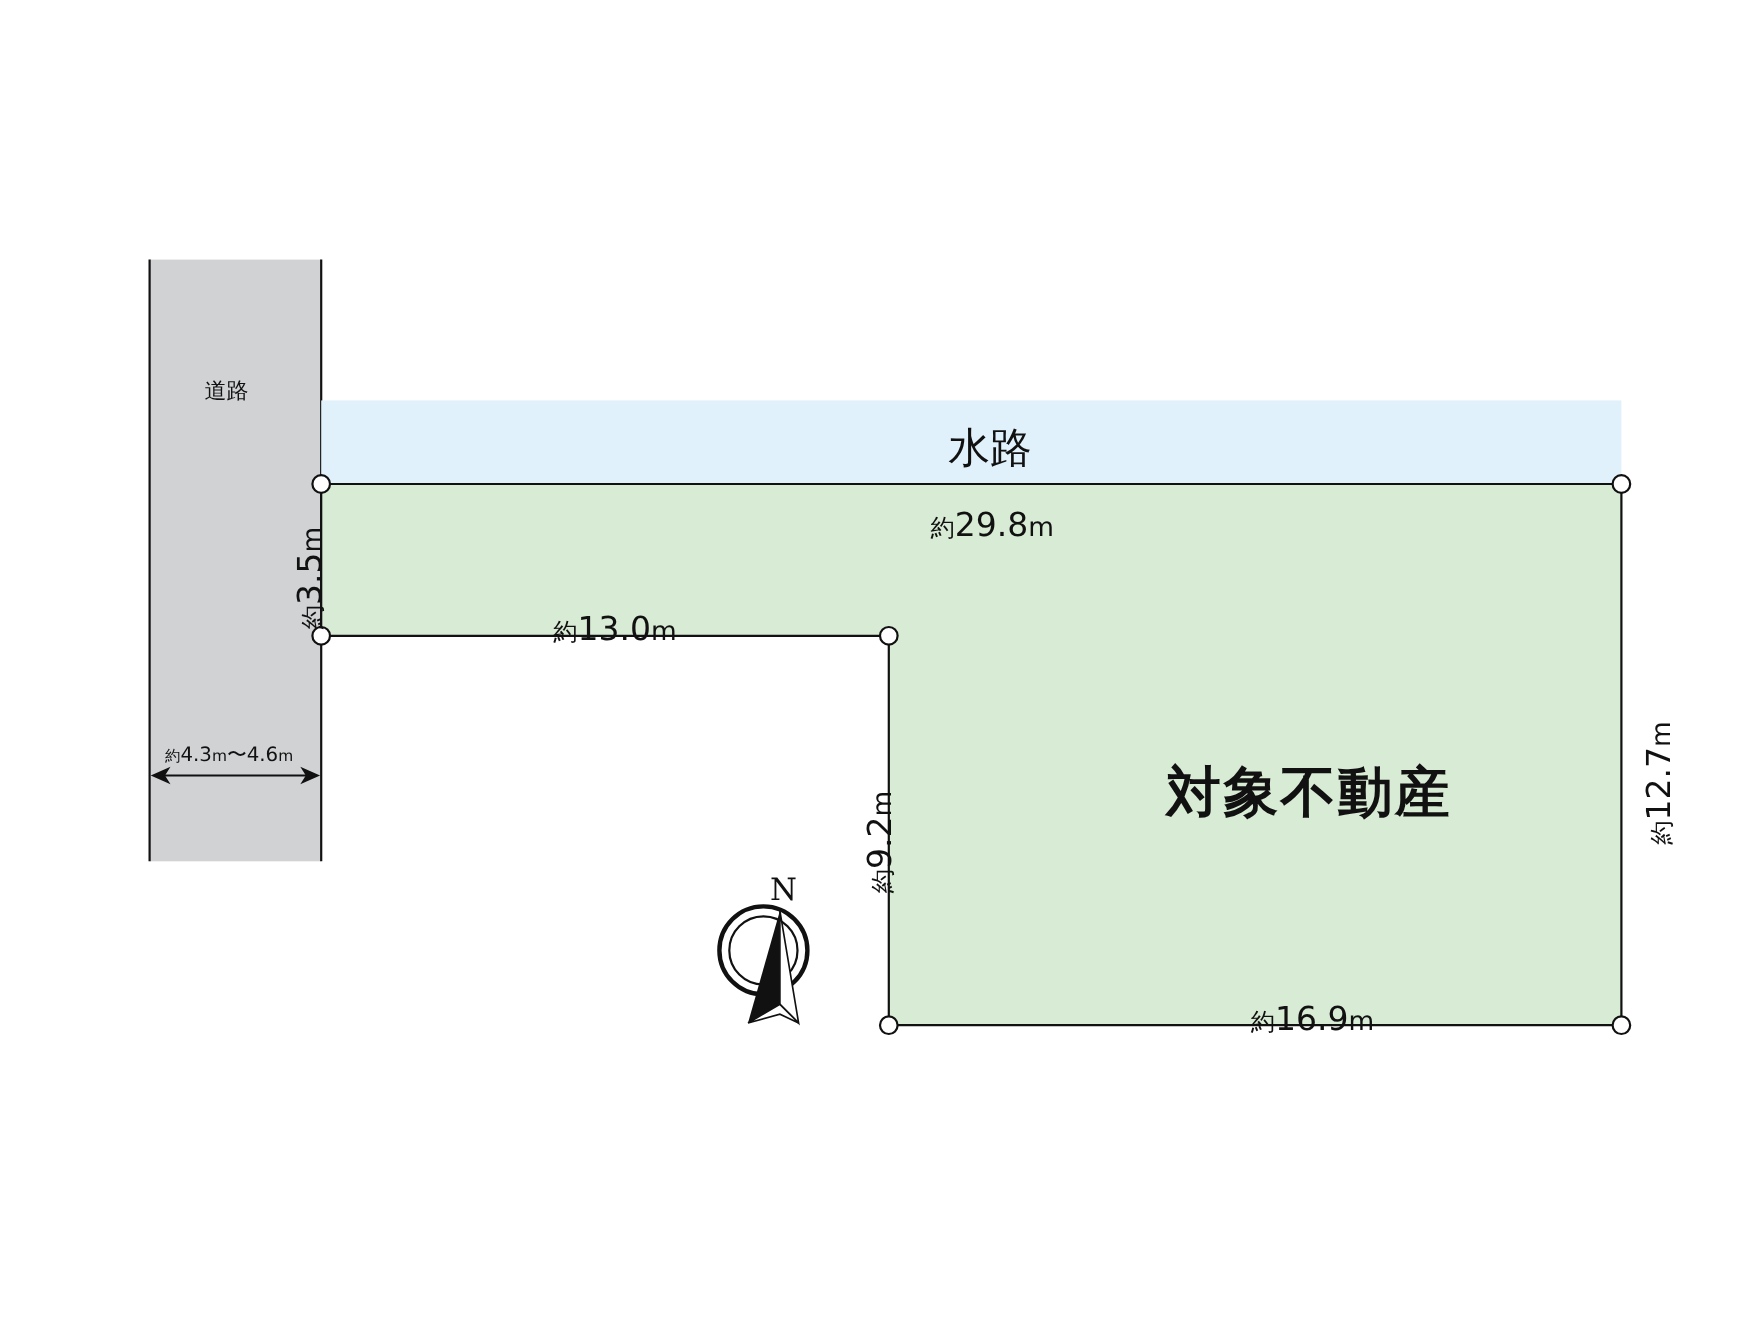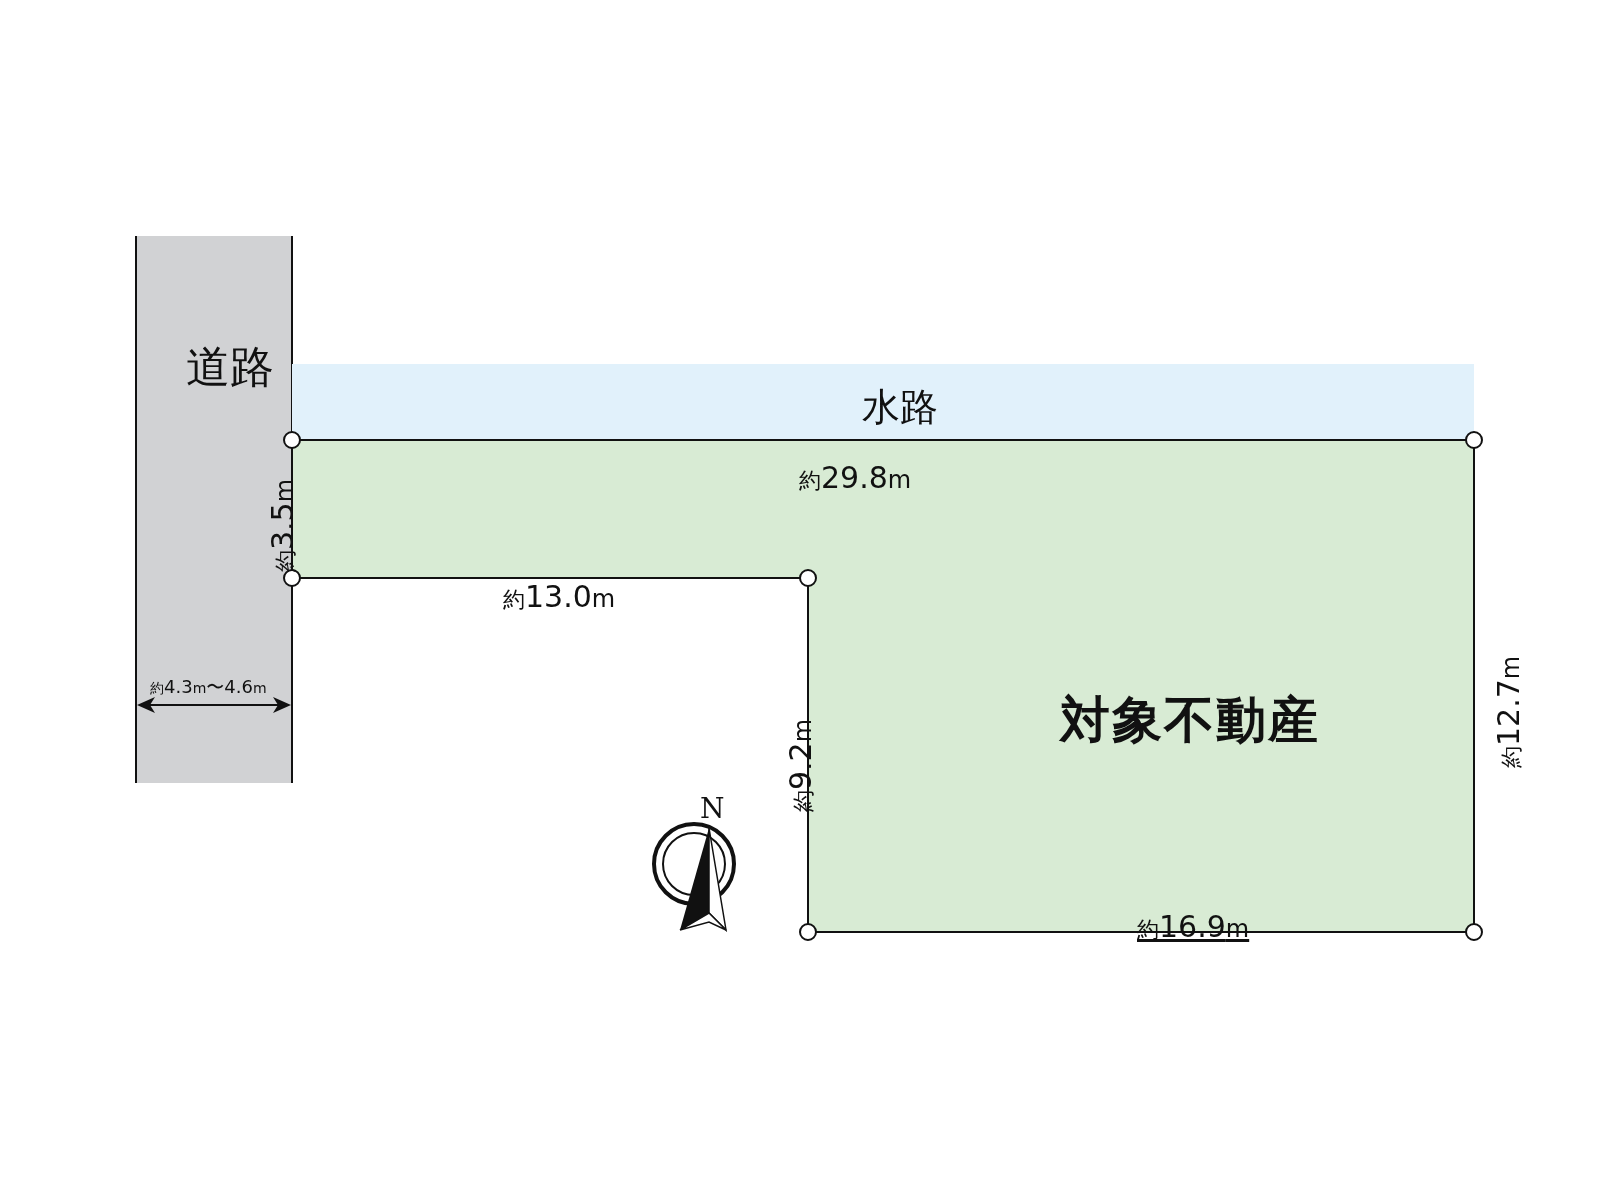--- a/index.html
+++ b/index.html
@@ -1,28 +1,28 @@
 <!DOCTYPE html>
 <html><head>
 <meta charset="utf-8">
 <style>
   html, body { margin:0; padding:0; background:#ffffff; }
   body { width:1600px; height:1200px; position:relative; overflow:hidden;
          font-family:"DejaVu Sans","Liberation Sans",sans-serif; }
   svg { position:absolute; left:0; top:0; }
   .lbl { position:absolute; color:#111; white-space:nowrap; line-height:1; }
-  .road-label { left:186px; top:345px; font-size:44px; }
+  .road-label { left:186px; top:345px; font-size:20px; }
   .water-label { left:862px; top:388px; font-size:38px;text-align:center; }
   .subject-label { left:1060px; top:695px; font-size:50px; font-weight:bold; letter-spacing:2px; }
   .dim { font-size:30px; }
   .dim .pre { font-size:22px; }
   .dim .unit { font-size:24px; }
-  .dim-top { left:799px; top:463px; }
-  .dim-mid { left:503px; top:558px;margin-top:24px; }
-  .dim-bottom { left:1137px; top:912px;text-decoration:underline; }
+  .dim-top { left:846px; top:463px; }
+  .dim-mid { left:503px; top:558px; }
+  .dim-bottom { left:1137px; top:912px; }
   .vert { transform-origin:0 0; transform:rotate(-90deg); }
   .dim-left { left:268px; top:572px; }
   .dim-inner { left:786px; top:812px; }
   .dim-right { left:1494px; top:768px; }
   .road-width { left:150px; top:678px; font-size:18px;text-align:right; }
   .road-width .pre, .road-width .unit { font-size:14px; }
   .north { left:700px; top:795px; font-family:"DejaVu Serif","Liberation Serif",serif; font-size:28px; }
 </style>
 </head>
 <body>

